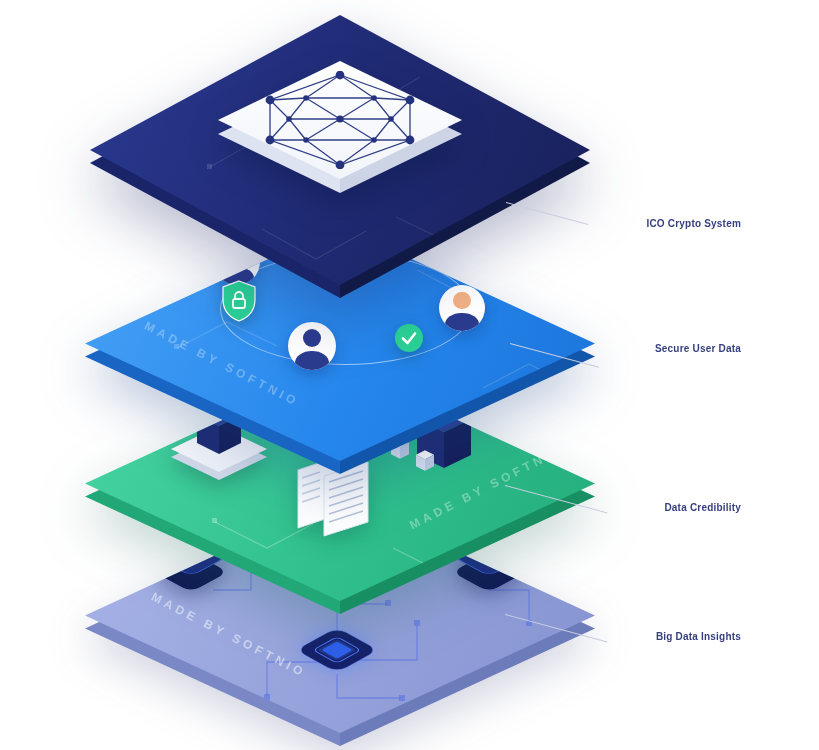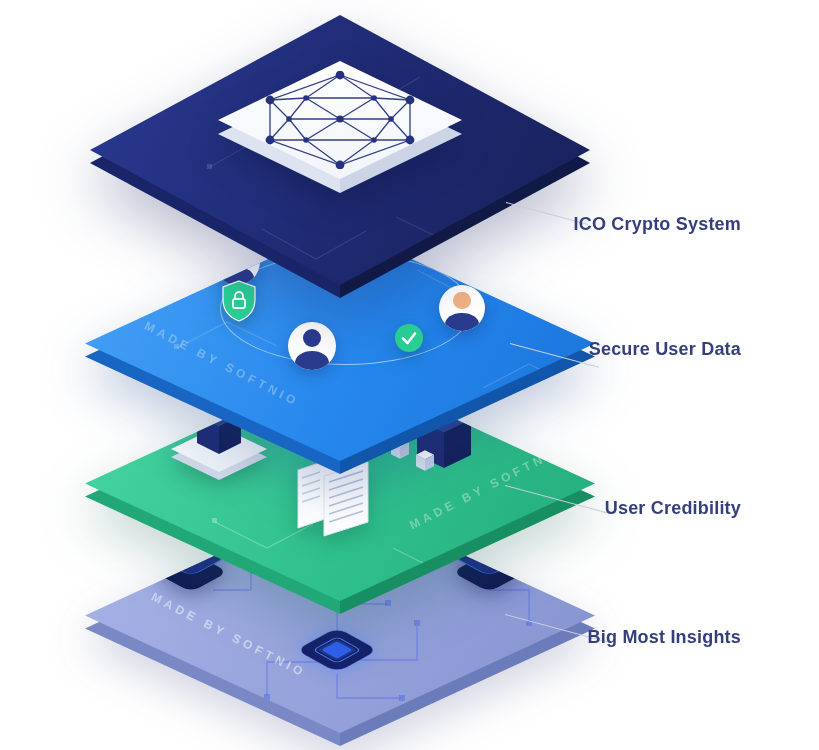--- a/index.html
+++ b/index.html
@@ -83,21 +83,21 @@
       pointer-events:none}
   .wm1{left:296px;top:205px;transform:rotate(-27deg);color:rgba(255,255,255,.20)}
   .wm2{left:51px;top:131px;transform:rotate(27deg);color:rgba(255,255,255,.30)}
   .wm3{left:316px;top:114px;transform:rotate(-27deg);color:rgba(255,255,255,.35)}
   .wm4{left:58px;top:130px;transform:rotate(27deg);color:rgba(255,255,255,.50)}
 
   
   .callout{position:absolute;inset:0;z-index:50;pointer-events:none}
   .callout-line{position:absolute;height:1px;background:#c7cde0;
                 transform:rotate(15deg);transform-origin:left center}
-  .callout-label{position:absolute;right:78px;font-size:18px;font-weight:600;color:#363f7e;
+  .callout-label{position:absolute;right:78px;font-size:10px;font-weight:600;color:#363f7e;
                  letter-spacing:.2px;white-space:nowrap;line-height:18px}
   .c1 .callout-line{left:506px;top:202px;width:85px}
   .c1 .callout-label{top:215px}
   .c2 .callout-line{left:510px;top:343px;width:92px}
   .c2 .callout-label{top:340px}
   .c3 .callout-line{left:505px;top:485px;width:106px}
   .c3 .callout-label{top:499px}
   .c4 .callout-line{left:505px;top:614px;width:106px}
   .c4 .callout-label{top:628px}
 </style>
@@ -306,20 +306,20 @@
   <div class="callout c1">
     <div class="callout-line"></div>
     <div class="callout-label">ICO Crypto System</div>
   </div>
   <div class="callout c2">
     <div class="callout-line"></div>
     <div class="callout-label">Secure User Data</div>
   </div>
   <div class="callout c3">
     <div class="callout-line"></div>
-    <div class="callout-label">User Credibility</div>
+    <div class="callout-label">Data Credibility</div>
   </div>
   <div class="callout c4">
     <div class="callout-line"></div>
-    <div class="callout-label">Big Most Insights</div>
+    <div class="callout-label">Big Data Insights</div>
   </div>
 
 </div>
 
 </body></html>

